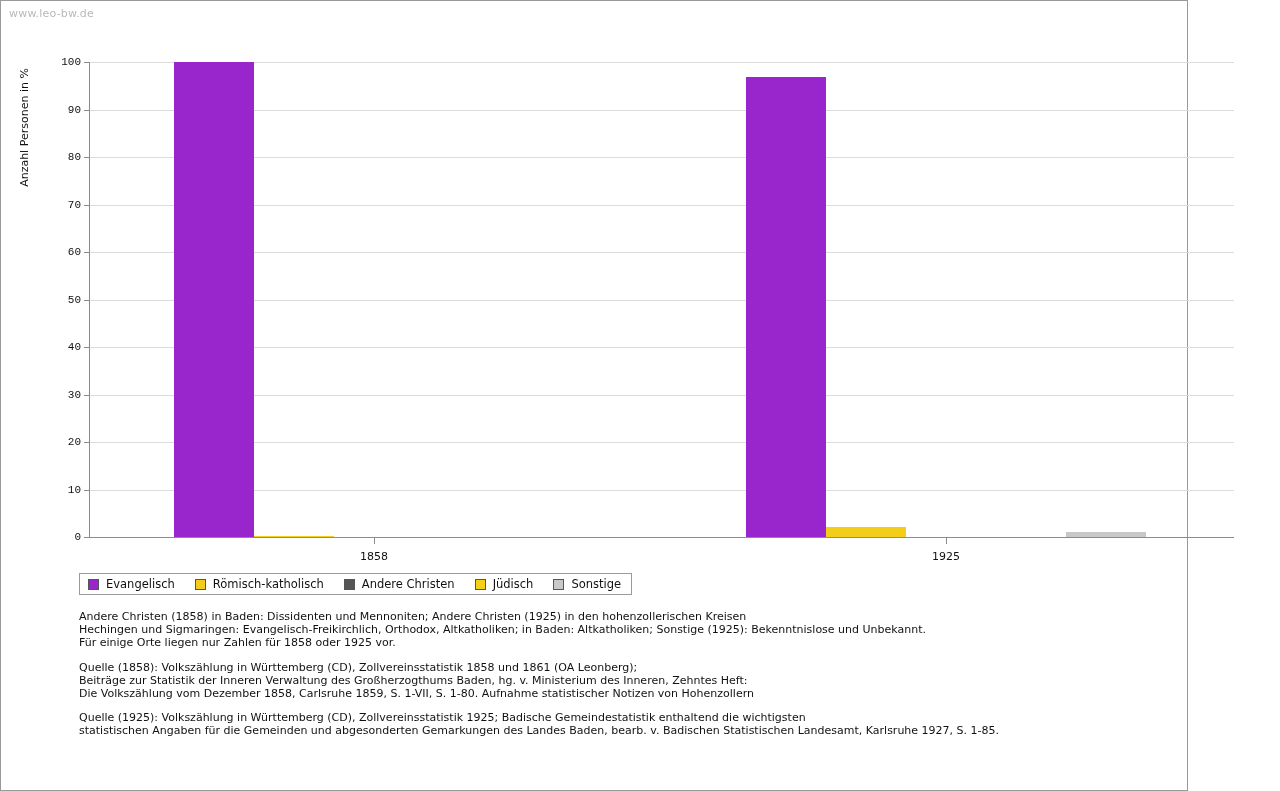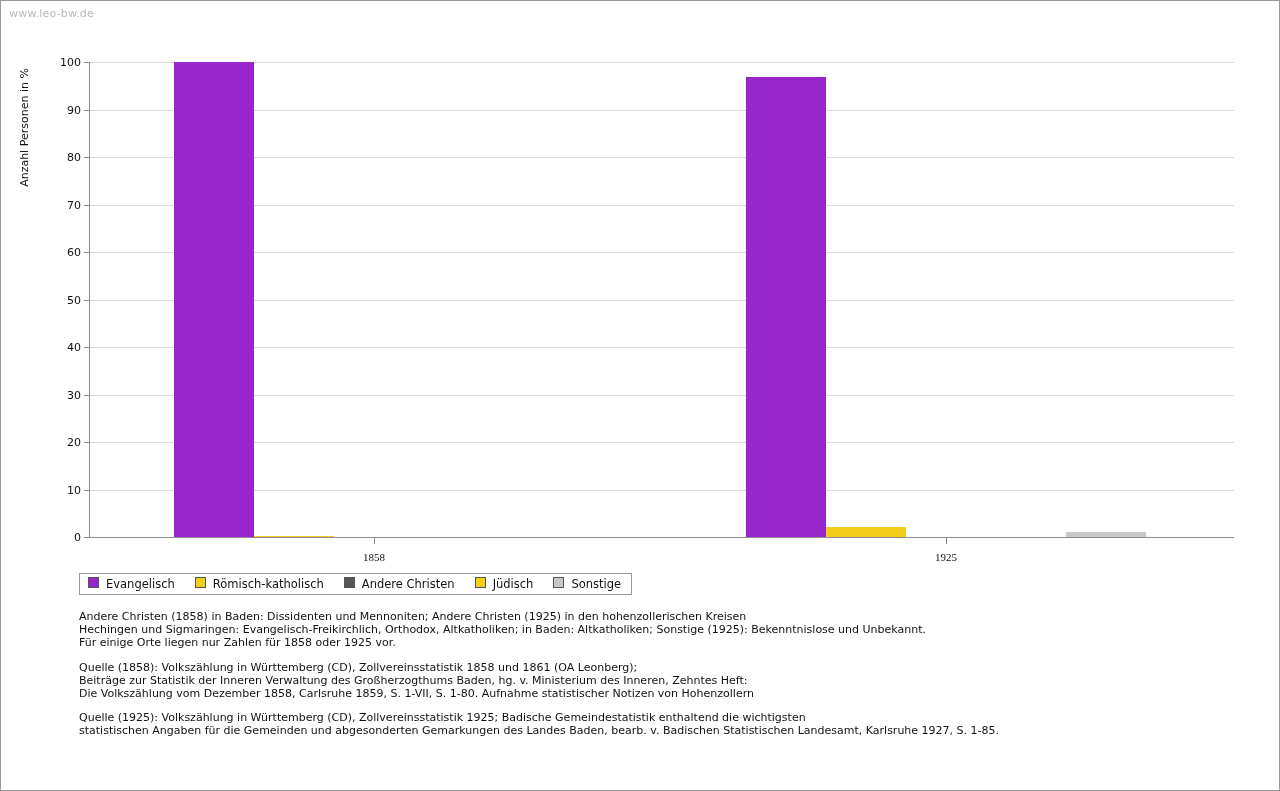--- a/index.html
+++ b/index.html
@@ -9,21 +9,21 @@
   }
   body {
     width: 1280px;
     height: 791px;
     font-family: "DejaVu Sans", sans-serif;
     color: #000000;
     overflow: hidden;
   }
   #page {
     position: relative;
-    width: 1280px;
+    width: 1188px;
     height: 791px;
     box-sizing: border-box;
     border: 1px solid #999999;
     background: #ffffff;
   }
   
   #watermark {
     position: absolute;
     left: 8px;
     top: 6px;
@@ -78,57 +78,58 @@
     background: #8c8c8c;
   }
   .tick-label {
     position: absolute;
     right: 100%;
     margin-right: 9px;
     transform: translateY(-50%);
     font-size: 11px;
     color: #111111;
     white-space: nowrap;
+    font-family: Liberation Mono, monospace;
   }
   .bar {
     position: absolute;
     bottom: 0;
   }
   .x-tick {
     position: absolute;
     bottom: -7px;
     width: 1px;
     height: 6px;
     background: #8c8c8c;
   }
   .x-label {
     position: absolute;
     bottom: -26px;
     transform: translateX(-50%);
     font-size: 11px;
     color: #111111;
     white-space: nowrap;
-    font-family: Liberation Serif, serif;
   }
   
   #legend {
     position: absolute;
     left: 78px;
     top: 572px;
     border: 1px solid #9a9a9a;
     background: #ffffff;
     padding: 5px 10px 5px 8px;
     display: flex;
     align-items: center;
     gap: 20px;
     box-sizing: border-box;
     height: 22px;
   }
   .legend-item {
     display: flex;
+    align-items: center;
     gap: 7px;
     font-size: 11.5px;
     color: #111111;
     white-space: nowrap;
   }
   .legend-swatch {
     width: 11px;
     height: 11px;
     border: 1px solid #555555;
     box-sizing: border-box;

